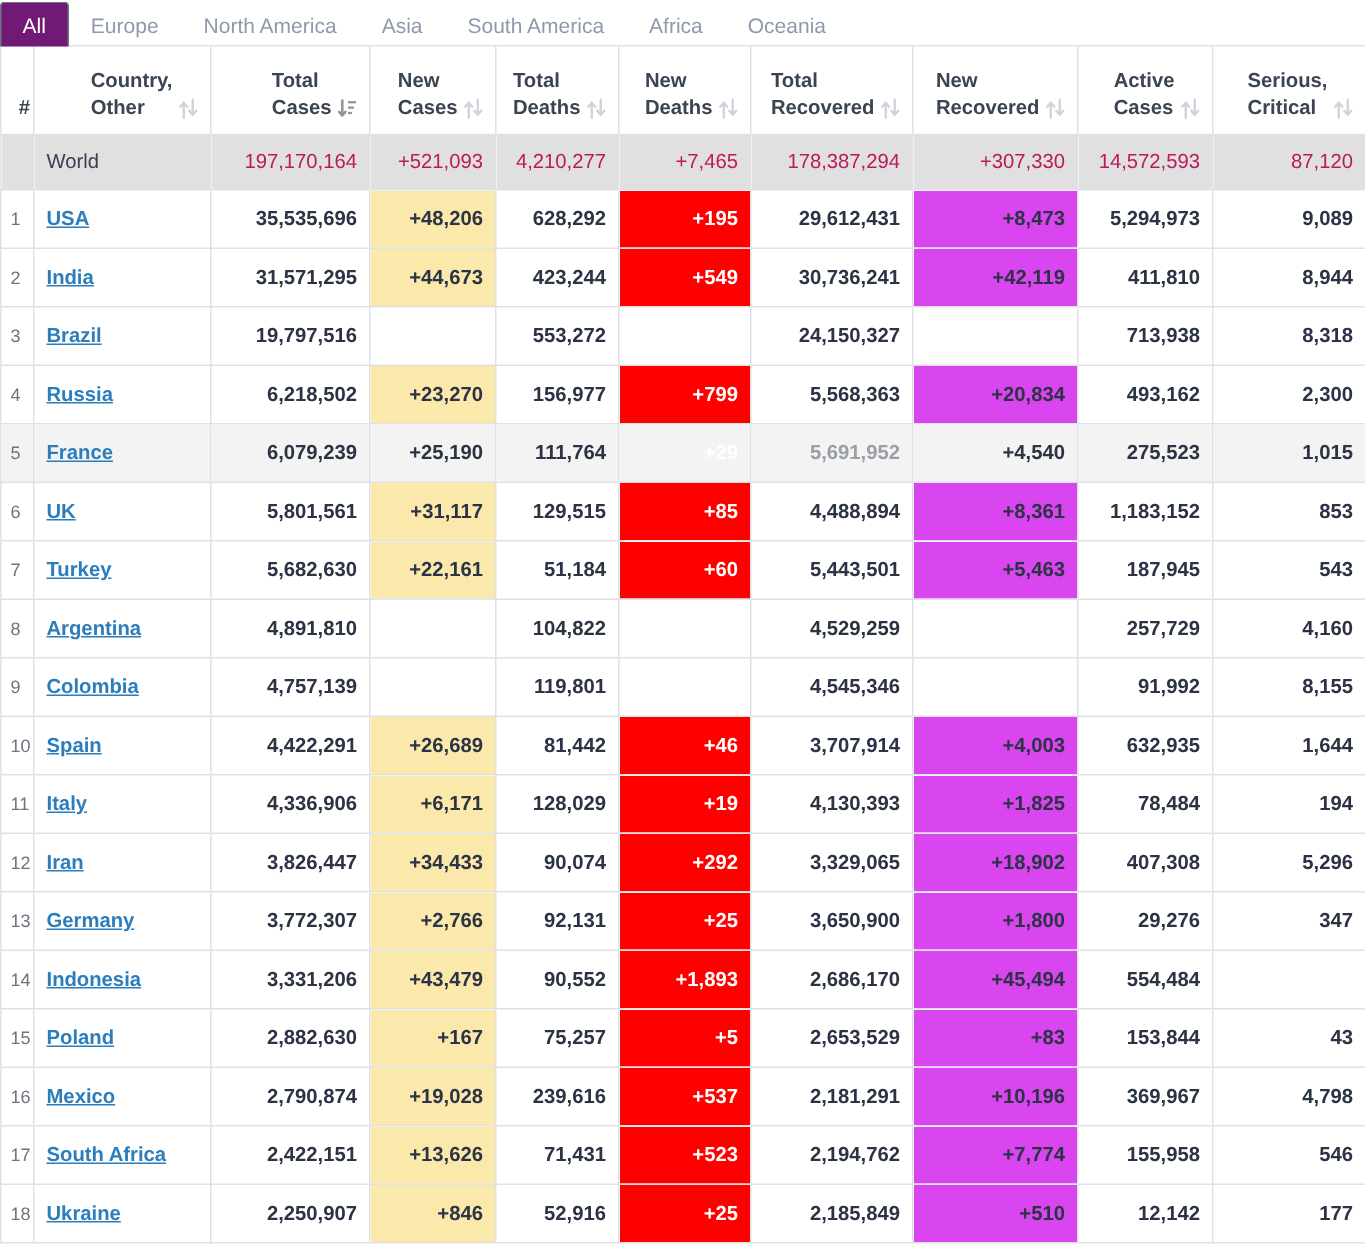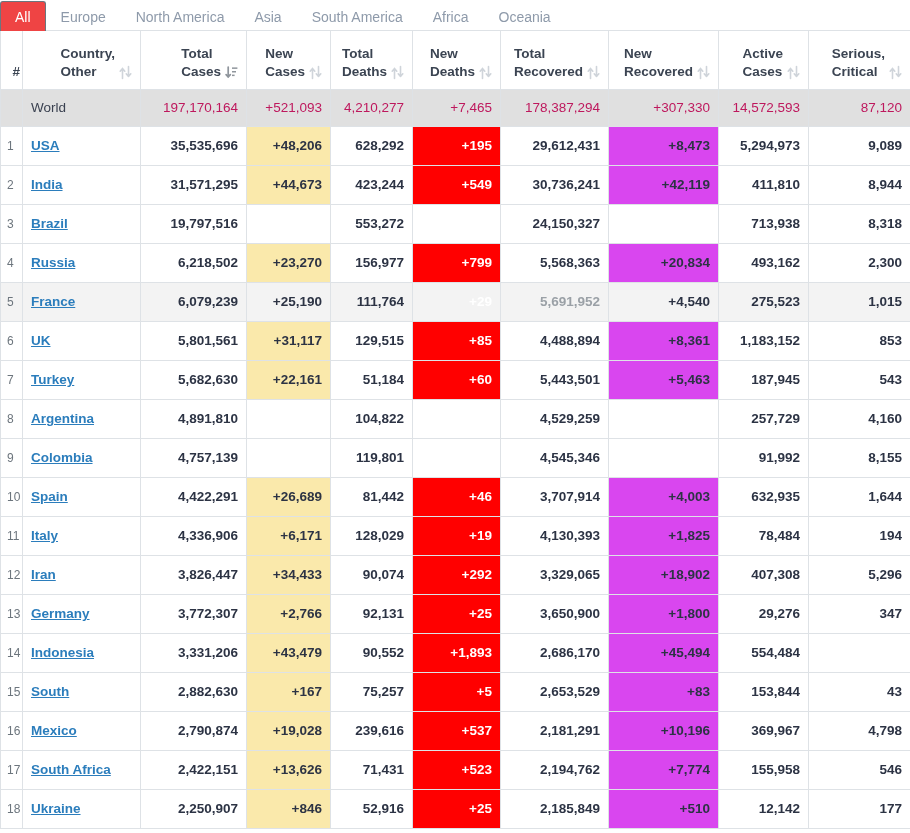--- a/index.html
+++ b/index.html
@@ -37,21 +37,21 @@
     border: 1px solid transparent;
     border-bottom: none;
     border-radius: 3px 3px 0 0;
     margin-bottom: -1px;
     box-sizing: border-box;
     height: 30px;
     display: flex;
     align-items: center;
   }
   .tab.active {
-    background: #ef4444;
+    background: #701a75;
     color: #ffffff;
     border-color: #6c757d;
   }
 
   
   table.main {
     width: 910px;
     border-collapse: collapse;
     table-layout: fixed;
     font-size: 13.5px;
@@ -455,21 +455,21 @@
         <td class="newcases">+43,479</td>
         <td class="">90,552</td>
         <td class="newdeaths">+1,893</td>
         <td class="">2,686,170</td>
         <td class="newrec">+45,494</td>
         <td class="">554,484</td>
         <td class=""></td>
       </tr>
       <tr class="">
         <td class="num">15</td>
-        <td class="country"><a>South</a></td>
+        <td class="country"><a>Poland</a></td>
         <td class="">2,882,630</td>
         <td class="newcases">+167</td>
         <td class="">75,257</td>
         <td class="newdeaths">+5</td>
         <td class="">2,653,529</td>
         <td class="newrec">+83</td>
         <td class="">153,844</td>
         <td class="">43</td>
       </tr>
       <tr class="">

